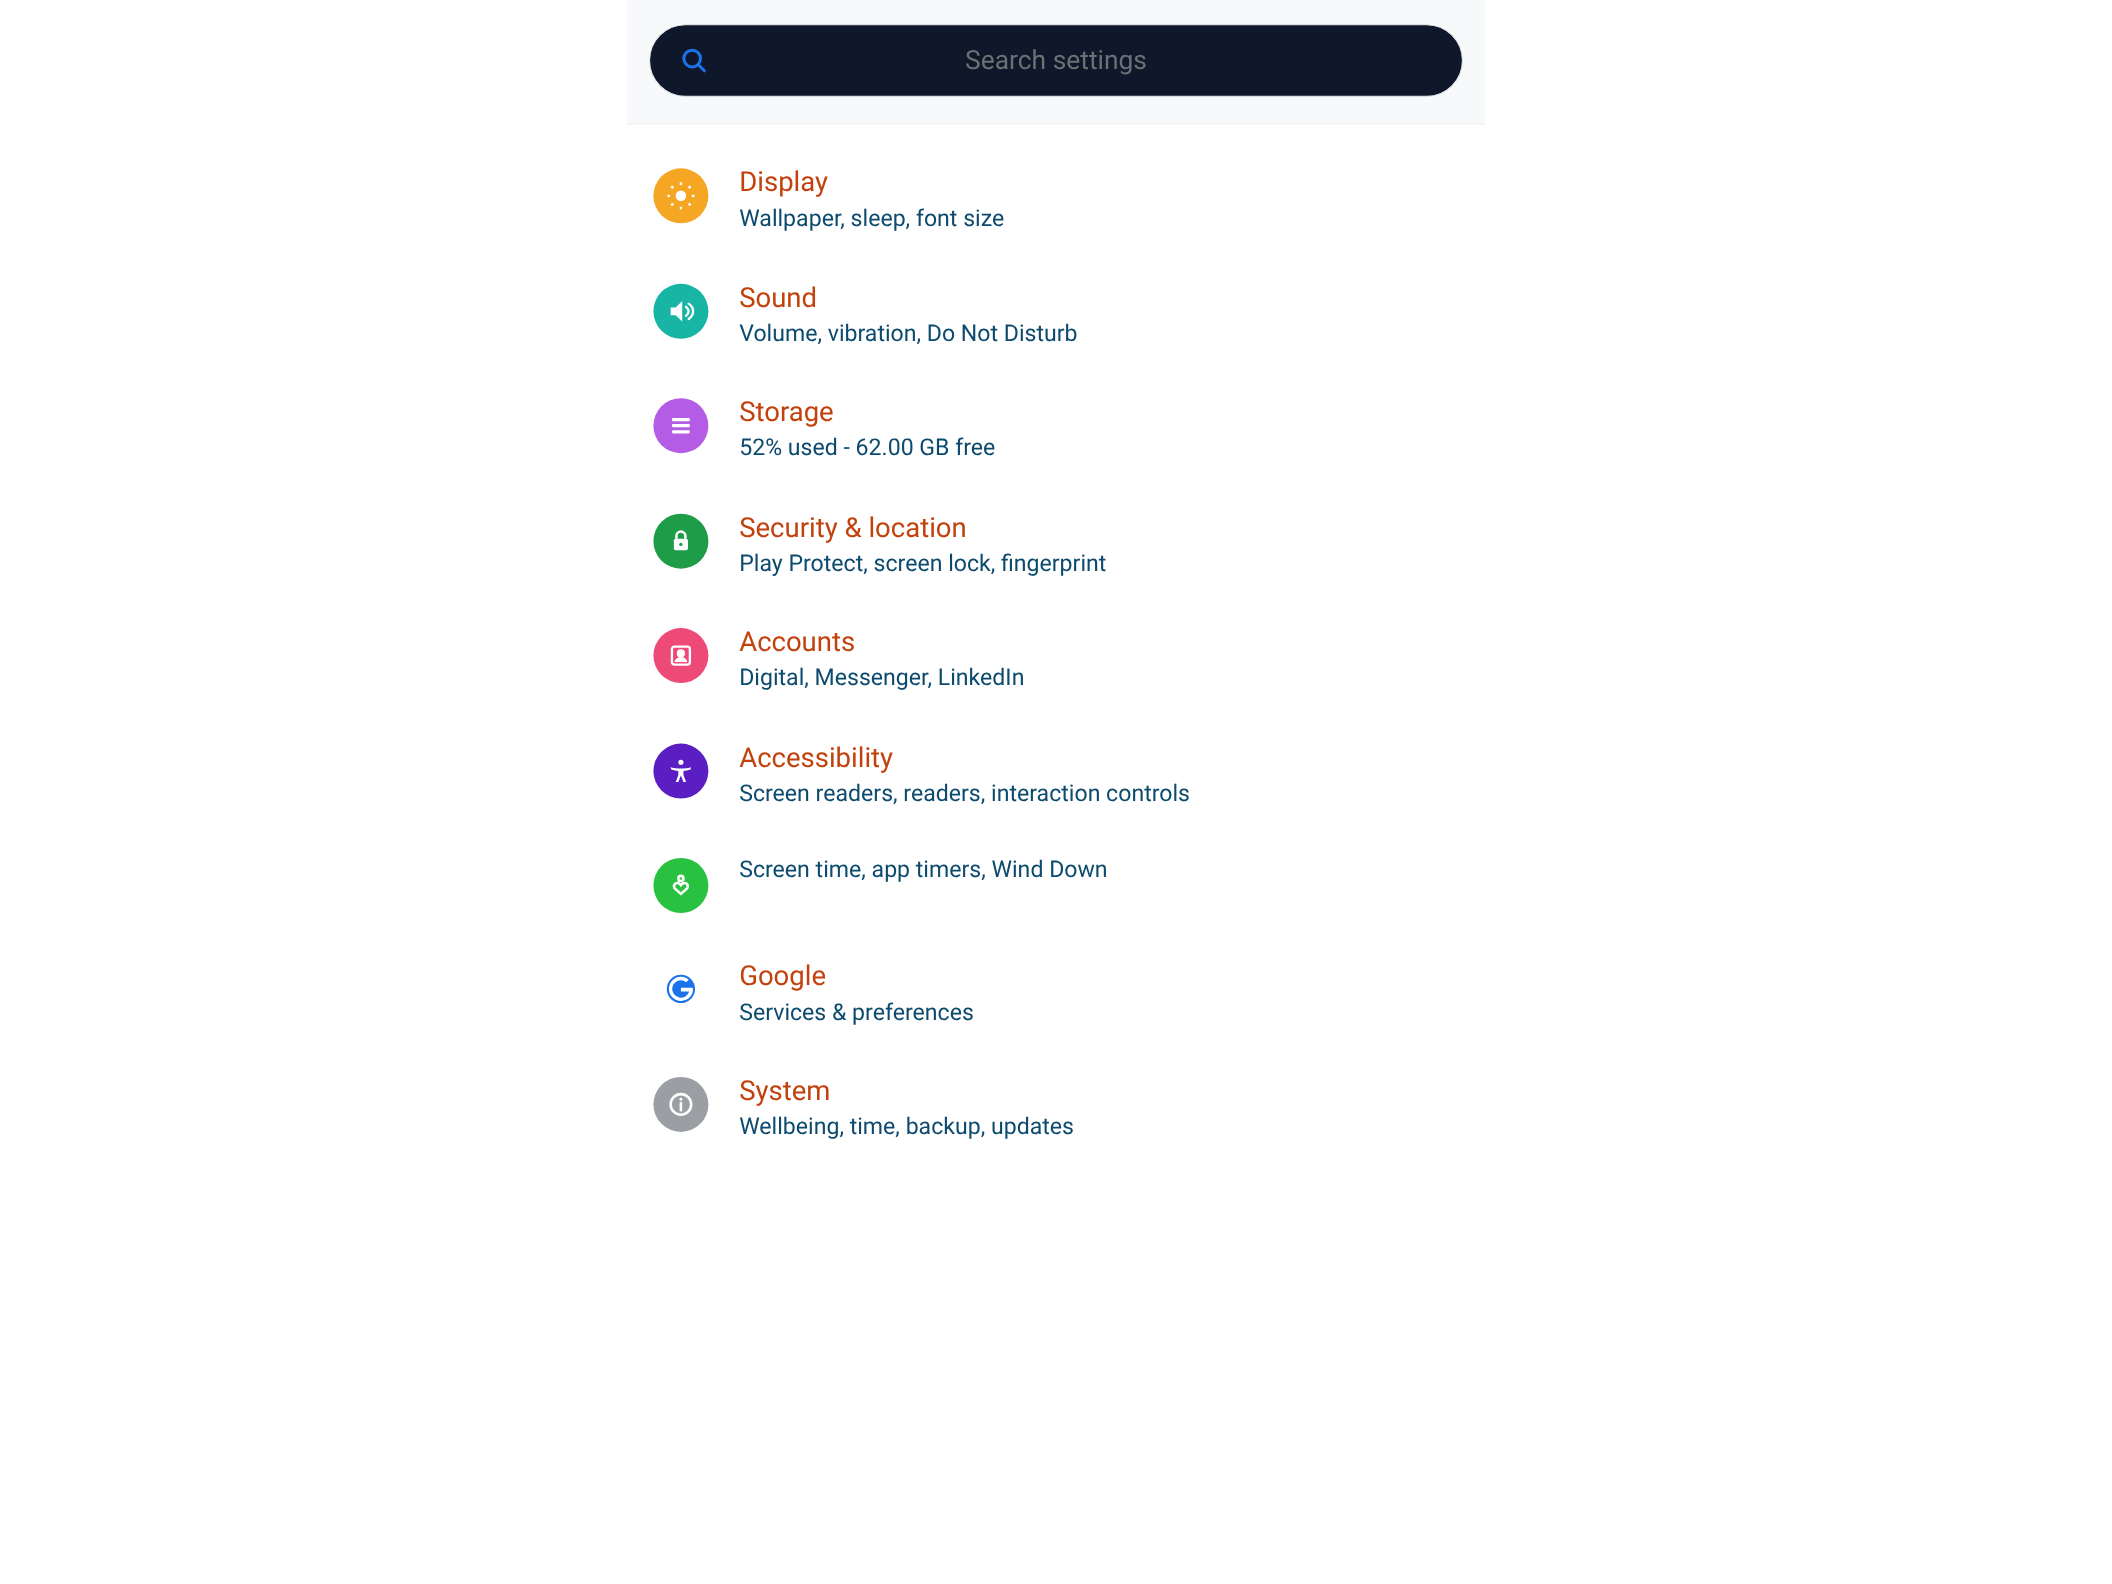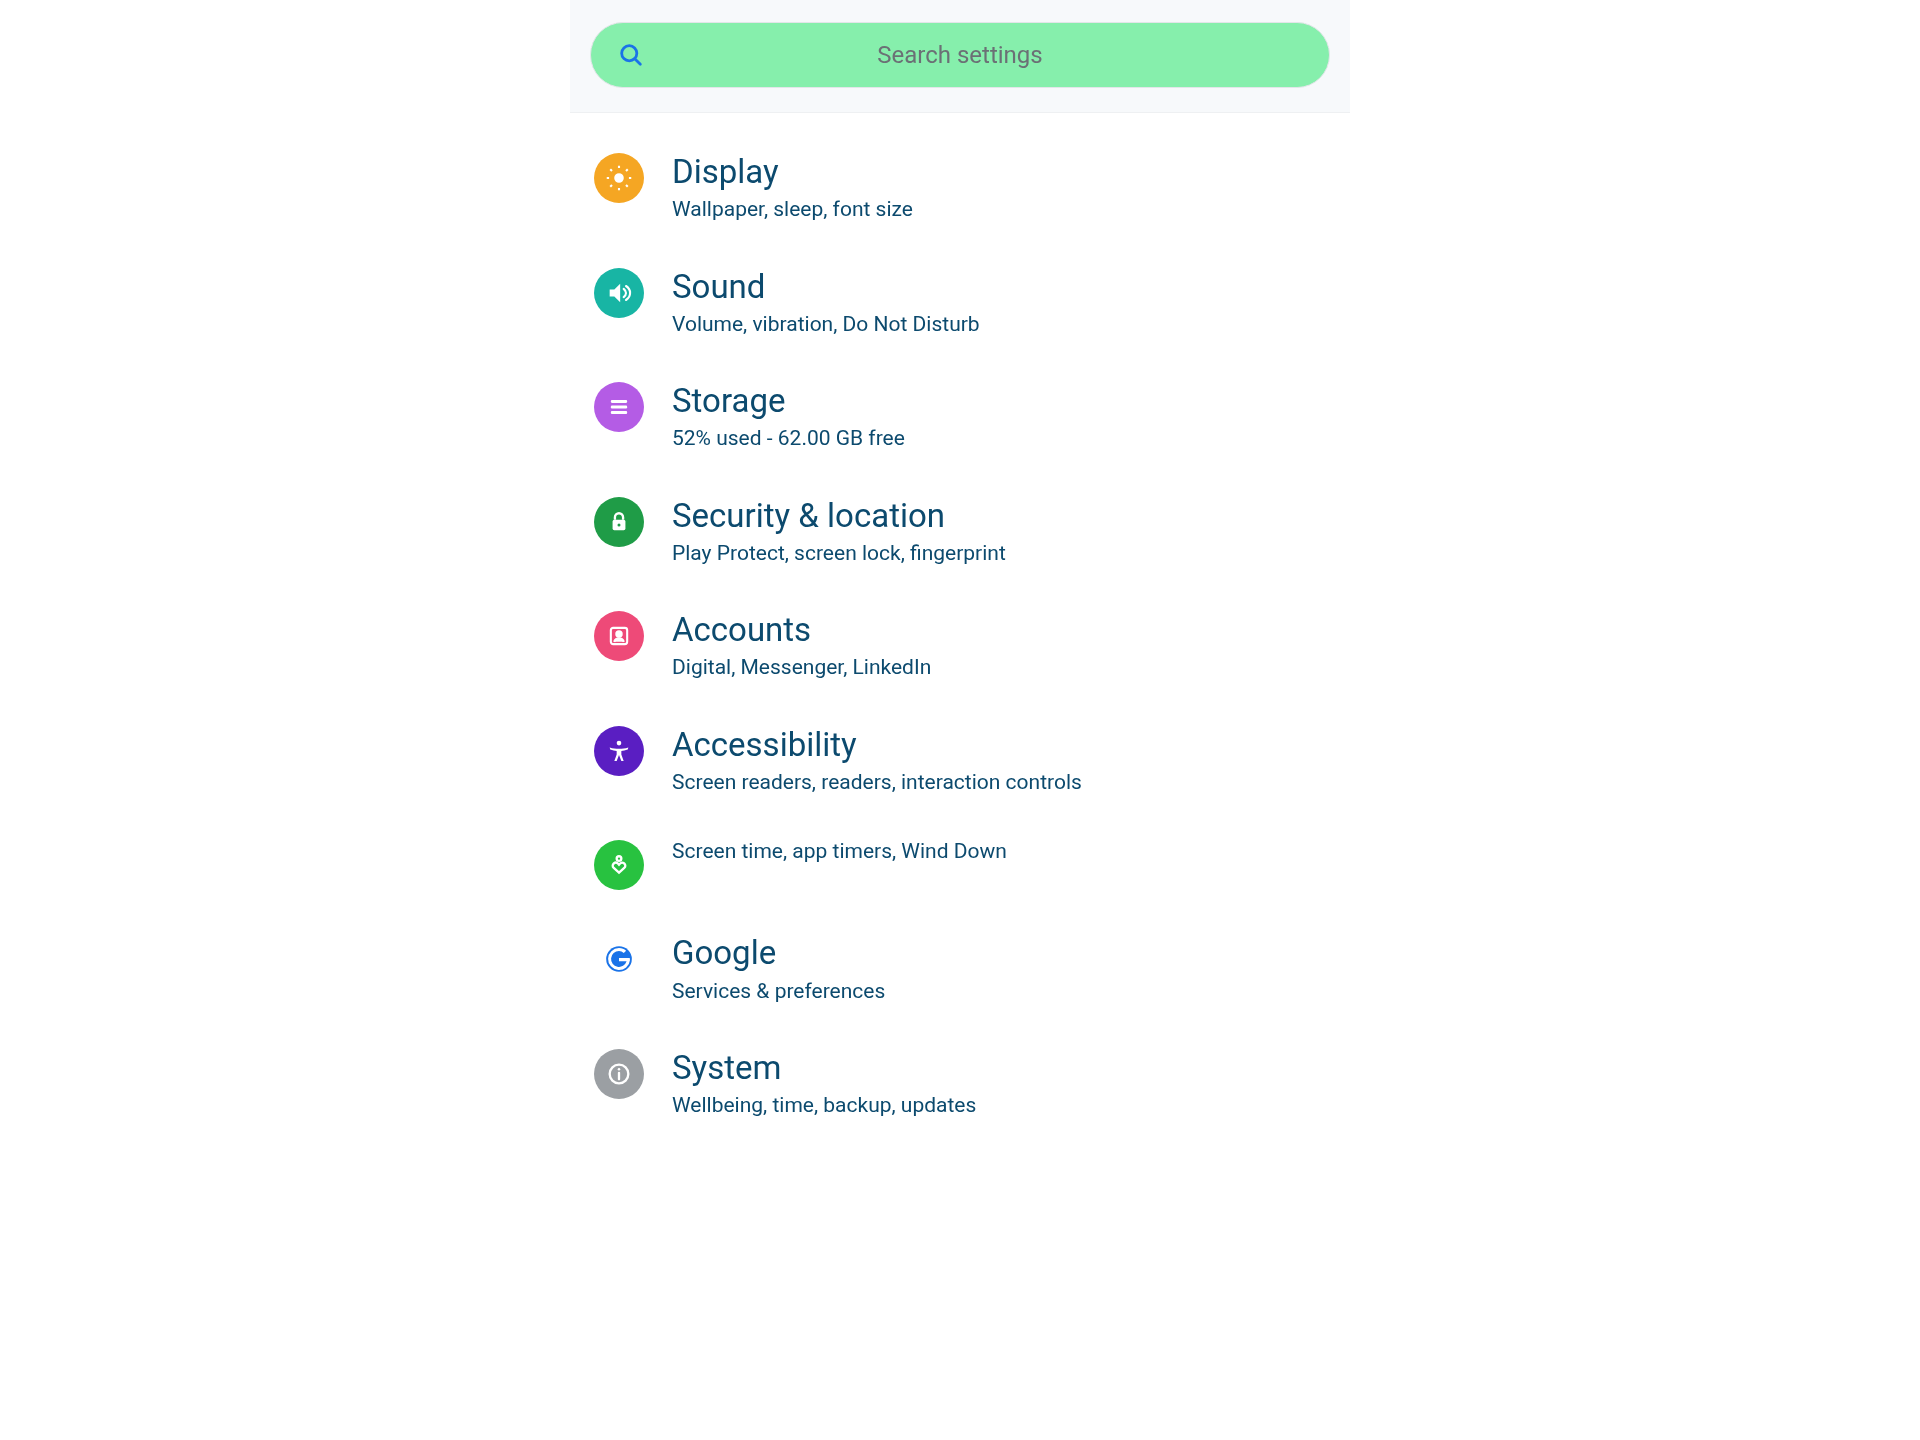--- a/index.html
+++ b/index.html
@@ -22,21 +22,21 @@
       margin-top: 0;
     }
     .search-header {
       background: #f7f9fb;
       padding: 22px 20px 24px 20px;
       border-bottom: 1px solid #eef0f2;
     }
     .search-pill {
       display: flex;
       align-items: center;
-      background: #86efac;
+      background: #0f172a;
       border: 1px solid #e3e6e9;
       border-radius: 40px;
       height: 66px;
       padding: 0 26px;
     }
     .search-icon-wrap {
       flex: 0 0 auto;
       display: flex;
       align-items: center;
       justify-content: center;
@@ -74,22 +74,22 @@
     }
     .item-icon svg {
       width: 28px;
       height: 28px;
     }
     .item-text {
       flex: 1 1 auto;
       min-width: 0;
     }
     .item-title {
-      font-size: 33px;
-      color: #0c4a6e;
+      font-size: 25px;
+      color: #c2410c;
       line-height: 1.25;
       margin-bottom: 4px;
     }
     .item-subtitle {
       font-size: 21px;
       color: #0c4a6e;
       line-height: 1.3;
     }
     
     .bg-display { background: #f5a623; }

